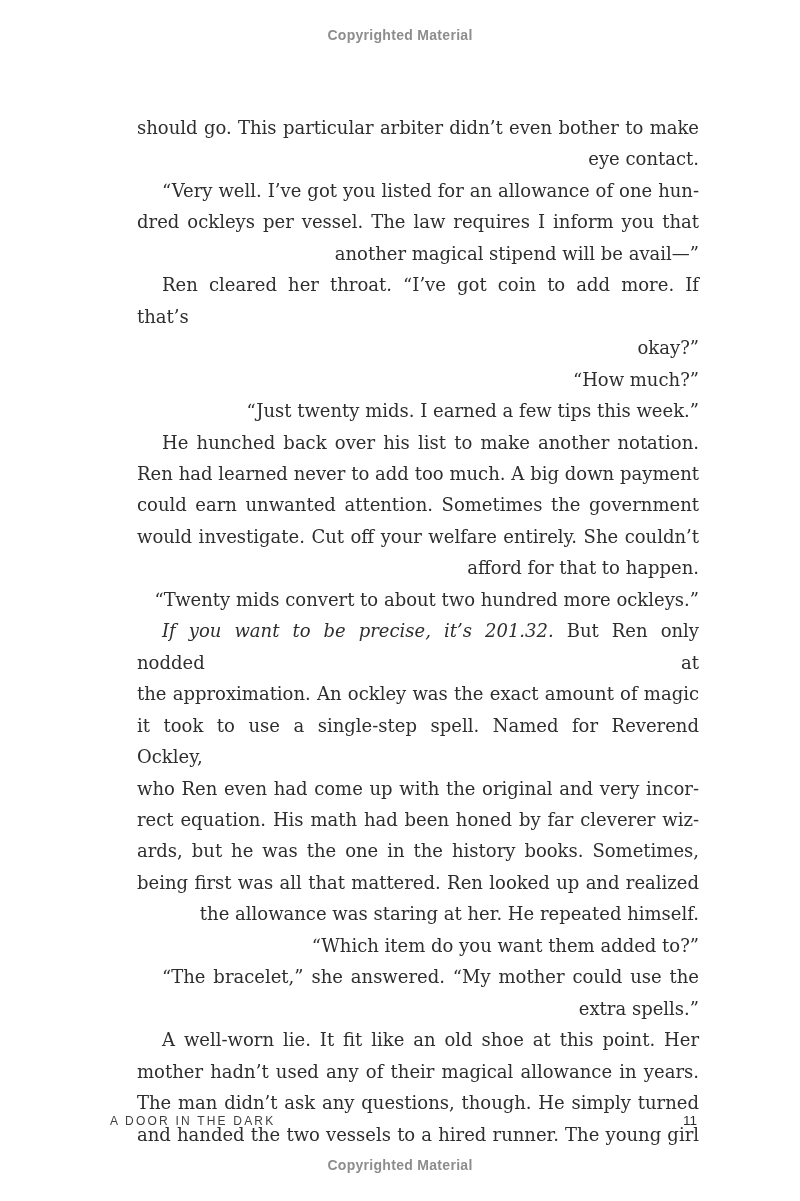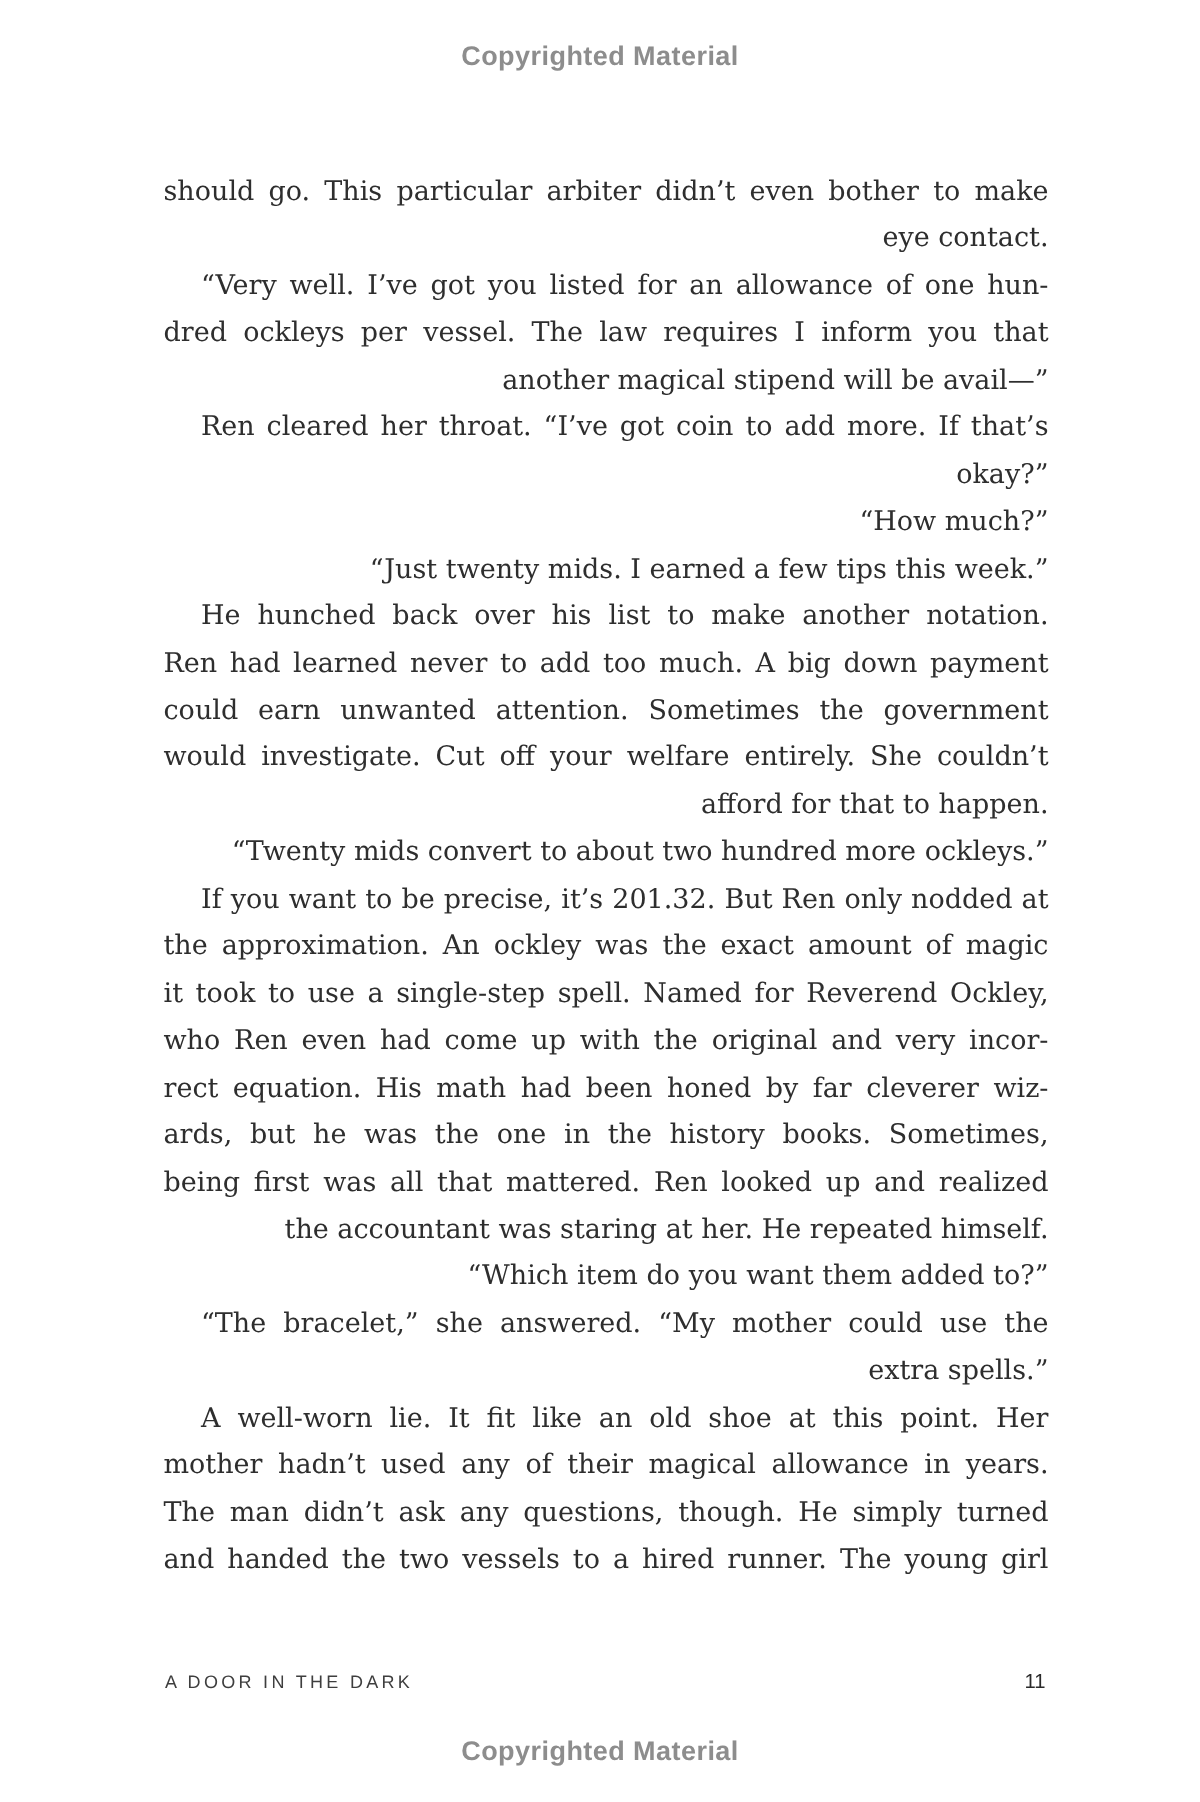--- a/index.html
+++ b/index.html
@@ -14,21 +14,21 @@
     background: #ffffff;
     overflow: hidden;
   }
   .notice {
     position: absolute;
     left: 0;
     width: 100%;
     text-align: center;
     font-family: "Liberation Sans", sans-serif;
     font-weight: 700;
-    font-size: 18px;
+    font-size: 14px;
     letter-spacing: 0.3px;
     color: #8d8d8d;
   }
   .notice-top { top: 27px; }
   .notice-bottom { top: 1157px; }
 
   .page-text {
     position: absolute;
     left: 109px;
     top: 112px;
@@ -39,25 +39,27 @@
     color: #2e2e2e;
   }
   .line {
     text-align: right;
     min-height: 31.45px;
   }
   .line.justify {
     text-align: justify;
     text-align-last: justify;
     text-justify: inter-word;
+    margin-left: 28px;
   }
   .line.indent {
     text-indent: 25px;
   }
   .italic {
+    font-style: italic;
   }
 
   .footer {
     position: absolute;
     left: 110px;
     right: 103px;
     top: 1113px;
     display: flex;
     justify-content: space-between;
     align-items: flex-end;
@@ -97,21 +99,21 @@
       <div class="line justify"><span>would investigate. Cut off your welfare entirely. She couldn’t</span></div>
       <div class="line"><span>afford for that to happen.</span></div>
       <div class="line indent"><span>“Twenty mids convert to about two hundred more ockleys.”</span></div>
       <div class="line justify indent"><span class="italic">If you want to be precise, it’s 201.32.</span><span> But Ren only nodded at</span></div>
       <div class="line justify"><span>the approximation. An ockley was the exact amount of magic</span></div>
       <div class="line justify"><span>it took to use a single-step spell. Named for Reverend Ockley,</span></div>
       <div class="line justify"><span>who Ren even had come up with the original and very incor-</span></div>
       <div class="line justify"><span>rect equation. His math had been honed by far cleverer wiz-</span></div>
       <div class="line justify"><span>ards, but he was the one in the history books. Sometimes,</span></div>
       <div class="line justify"><span>being first was all that mattered. Ren looked up and realized</span></div>
-      <div class="line"><span>the accountant was staring at her. He repeated himself.</span></div>
+      <div class="line"><span>the allowance was staring at her. He repeated himself.</span></div>
       <div class="line indent"><span>“Which item do you want them added to?”</span></div>
       <div class="line justify indent"><span>“The bracelet,” she answered. “My mother could use the</span></div>
       <div class="line"><span>extra spells.”</span></div>
       <div class="line justify indent"><span>A well-worn lie. It fit like an old shoe at this point. Her</span></div>
       <div class="line justify"><span>mother hadn’t used any of their magical allowance in years.</span></div>
       <div class="line justify"><span>The man didn’t ask any questions, though. He simply turned</span></div>
       <div class="line justify"><span>and handed the two vessels to a hired runner. The young girl</span></div>
     </div>
 
   <div class="footer">

